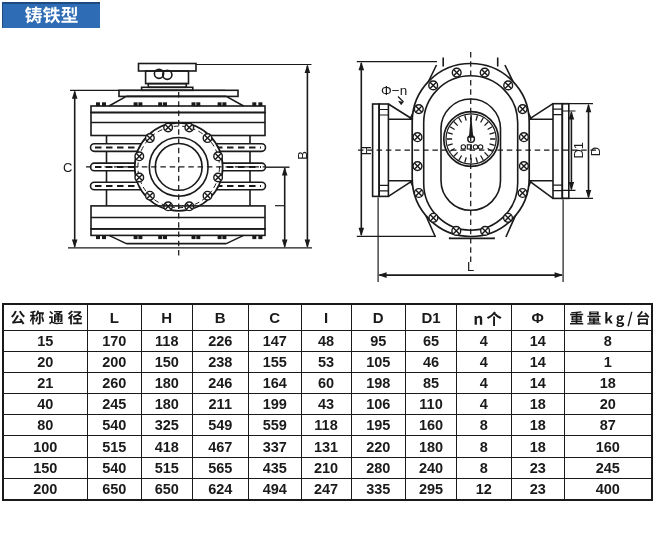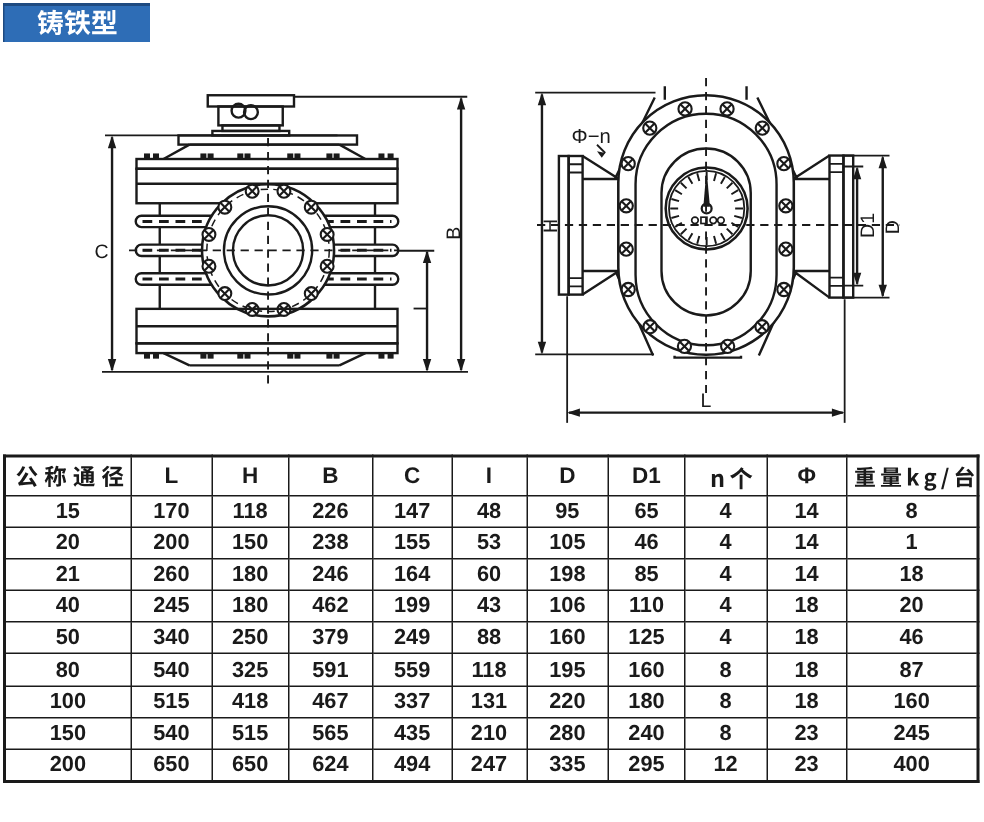--- a/index.html
+++ b/index.html
@@ -321,47 +321,34 @@
         <td>198</td>
         <td>85</td>
         <td>4</td>
         <td>14</td>
         <td>18</td>
       </tr>
  <tr class="d">
         <td>40</td>
         <td>245</td>
         <td>180</td>
-        <td>462</td>
+        <td>211</td>
         <td>199</td>
         <td>43</td>
         <td>106</td>
         <td>110</td>
         <td>4</td>
         <td>18</td>
         <td>20</td>
       </tr>
  <tr class="d">
-        <td>50</td>
-        <td>340</td>
-        <td>250</td>
-        <td>379</td>
-        <td>249</td>
-        <td>88</td>
-        <td>160</td>
-        <td>125</td>
-        <td>4</td>
-        <td>18</td>
-        <td>46</td>
-      </tr>
- <tr class="d">
         <td>80</td>
         <td>540</td>
         <td>325</td>
-        <td>591</td>
+        <td>549</td>
         <td>559</td>
         <td>118</td>
         <td>195</td>
         <td>160</td>
         <td>8</td>
         <td>18</td>
         <td>87</td>
       </tr>
  <tr class="d">
         <td>100</td>

